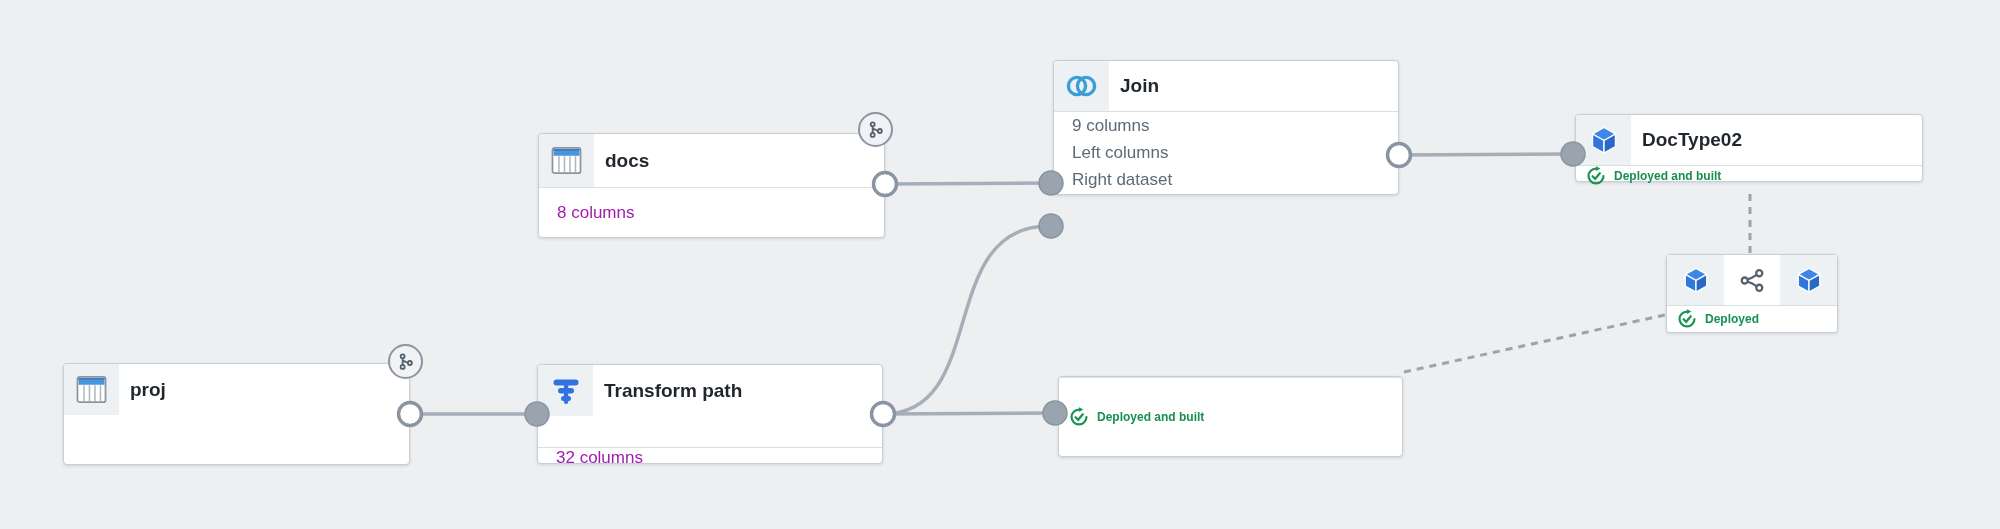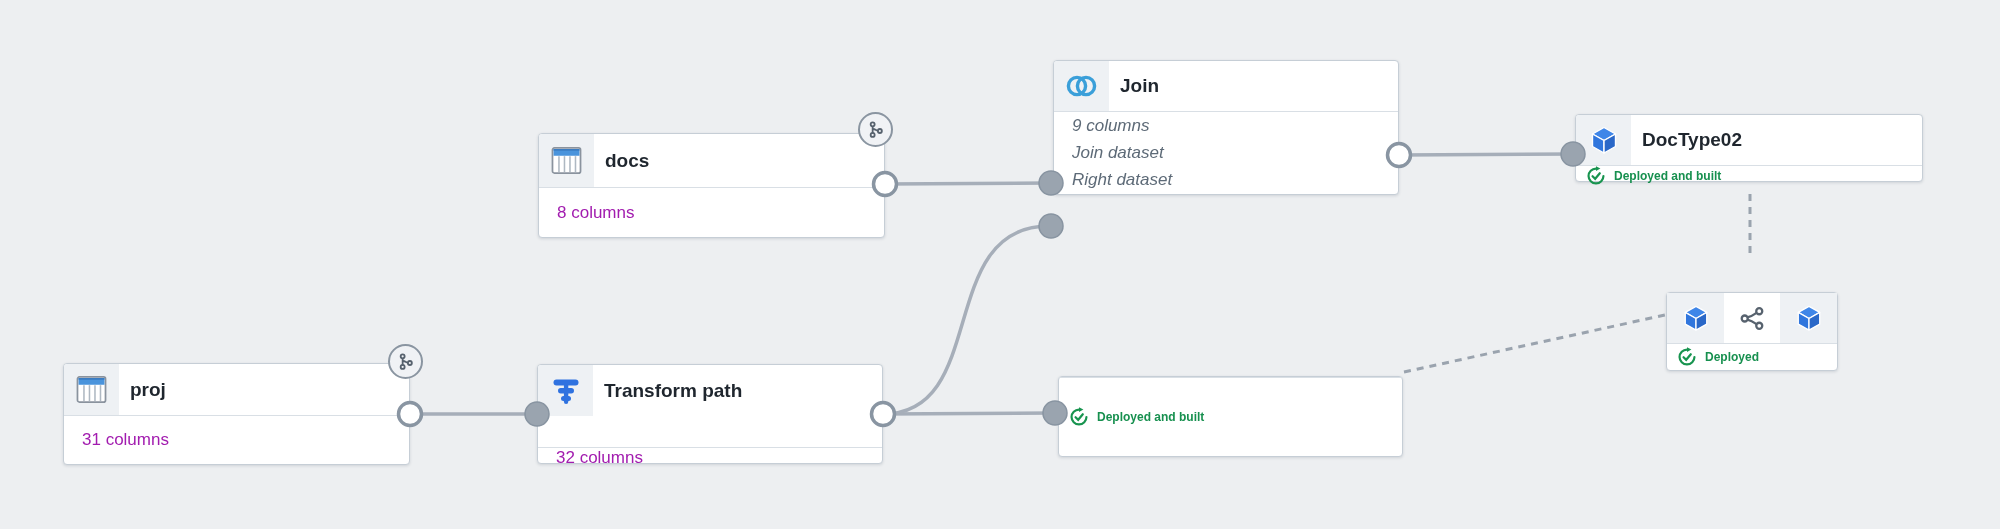--- a/index.html
+++ b/index.html
@@ -17,21 +17,21 @@
     width:55px;flex:none;background:#eef1f4;display:flex;align-items:center;justify-content:center;
     border-top-left-radius:3px;
   }
   .title-cell{
     display:flex;align-items:center;padding-left:11px;font-weight:700;font-size:19px;color:#1f262e;
   }
   .node-body{
     border-top:1px solid #d9dfe5;flex:1;display:flex;align-items:center;
     padding-left:18px;font-size:17px;color:#a21caf;
   }
-  .join-rows{display:flex;flex-direction:column;border-top:1px solid #d9dfe5;flex:1;font-style:italic;}
+  .join-rows{display:flex;flex-direction:column;border-top:1px solid #d9dfe5;flex:1;}
   .join-row{flex:1;display:flex;align-items:center;padding-left:18px;font-size:17px;color:#5d6a77;}
   .status-row{
     border-top:1px solid #d9dfe5;flex:1;display:flex;align-items:center;gap:8px;
     padding-left:10px;color:#17904f;font-weight:700;font-size:12px;
   }
   .badge{
     position:absolute;width:35px;height:35px;border-radius:50%;background:#f0f2f5;
     border:2px solid #8a95a1;box-sizing:border-box;display:flex;align-items:center;justify-content:center;
     z-index:4;
   }
@@ -56,21 +56,20 @@
           <g stroke="#aeb8c2" stroke-width="1.6">
             <line x1="8.2" y1="10.5" x2="8.2" y2="27"></line>
               <line x1="13.9" y1="10.5" x2="13.9" y2="27"></line>
             <line x1="19.6" y1="10.5" x2="19.6" y2="27"></line>
               <line x1="25.3" y1="10.5" x2="25.3" y2="27"></line>
           </g>
         </svg>
       </div>
       <div class="title-cell" data-interactable="false">proj</div>
     </div>
-    <div class="node-body" data-interactable="false">31 columns</div>
   </div>
 
   <div class="node" style="left:538px;top:133px;width:347px;height:105px;justify-content:flex-end;" data-interactable="true">
     <div class="node-header" style="height:53px;" data-interactable="false">
       <div class="icon-cell" data-interactable="false">
         <svg width="31" height="29" viewBox="0 0 32 30">
           <rect x="1.5" y="2" width="29" height="26" rx="2" fill="#ffffff" stroke="#8a939e" stroke-width="1.8"></rect>
           <rect x="2.6" y="3.1" width="26.8" height="7" fill="#4a94dc"></rect>
           <rect x="2.6" y="3.1" width="26.8" height="1.8" fill="#3a7cc2"></rect>
           <g stroke="#aeb8c2" stroke-width="1.6">
@@ -106,21 +105,21 @@
       <div class="icon-cell" data-interactable="false">
         <svg width="33" height="26" viewBox="0 0 33 26" fill="none" stroke="#3a9fd9" stroke-width="3.4">
           <circle cx="12" cy="13" r="8.6"></circle>
           <circle cx="21" cy="13" r="8.6"></circle>
         </svg>
       </div>
       <div class="title-cell" data-interactable="false">Join</div>
     </div>
     <div class="join-rows">
       <div class="join-row" data-interactable="false">9 columns</div>
-      <div class="join-row" data-interactable="false">Join dataset</div>
+      <div class="join-row" data-interactable="false">Left columns</div>
       <div class="join-row" data-interactable="false">Right dataset</div>
     </div>
   </div>
 
   <div class="node" style="left:1575px;top:114px;width:348px;height:68px;" data-interactable="true">
     <div class="node-header" style="height:50px;" data-interactable="false">
       <div class="icon-cell" data-interactable="false">
         <svg width="30" height="30" viewBox="0 0 30 30">
           <g stroke="#ffffff" stroke-width="1.4" stroke-linejoin="round">
             <polygon points="15,2.5 26.5,9 15,15.5 3.5,9" fill="#3f86e8"></polygon>
@@ -149,21 +148,21 @@
         <svg width="20" height="20" viewBox="0 0 22 22" fill="none" stroke="#18944f" stroke-width="2.4" stroke-linecap="round">
           <path d="M 11 2.8 a 8.2 8.2 0 1 0 8.2 8.2"></path>
           <polygon points="11,0.2 15.8,2.8 11,5.4" fill="#18944f" stroke="none"></polygon>
           <path d="M 7.2 11.2 l 2.9 2.9 l 5.1 -6.1"></path>
         </svg>
       </span>
       <span data-interactable="false">Deployed and built</span>
     </div>
   </div>
 
-  <div class="node" style="left:1666px;top:254px;width:172px;height:79px;margin-top:38px;" data-interactable="true">
+  <div class="node" style="left:1666px;top:254px;width:172px;height:79px;" data-interactable="true">
     <div class="cells" style="height:50px;" data-interactable="false">
       <div class="cube-cell" data-interactable="false">
         <svg width="28" height="28" viewBox="0 0 30 30">
           <g stroke="#ffffff" stroke-width="1.4" stroke-linejoin="round">
             <polygon points="15,2.5 26.5,9 15,15.5 3.5,9" fill="#3f86e8"></polygon>
             <polygon points="3.5,9 15,15.5 15,28 3.5,21.5" fill="#3076dd"></polygon>
             <polygon points="26.5,9 15,15.5 15,28 26.5,21.5" fill="#2a68c8"></polygon>
           </g>
         </svg>
       </div>

